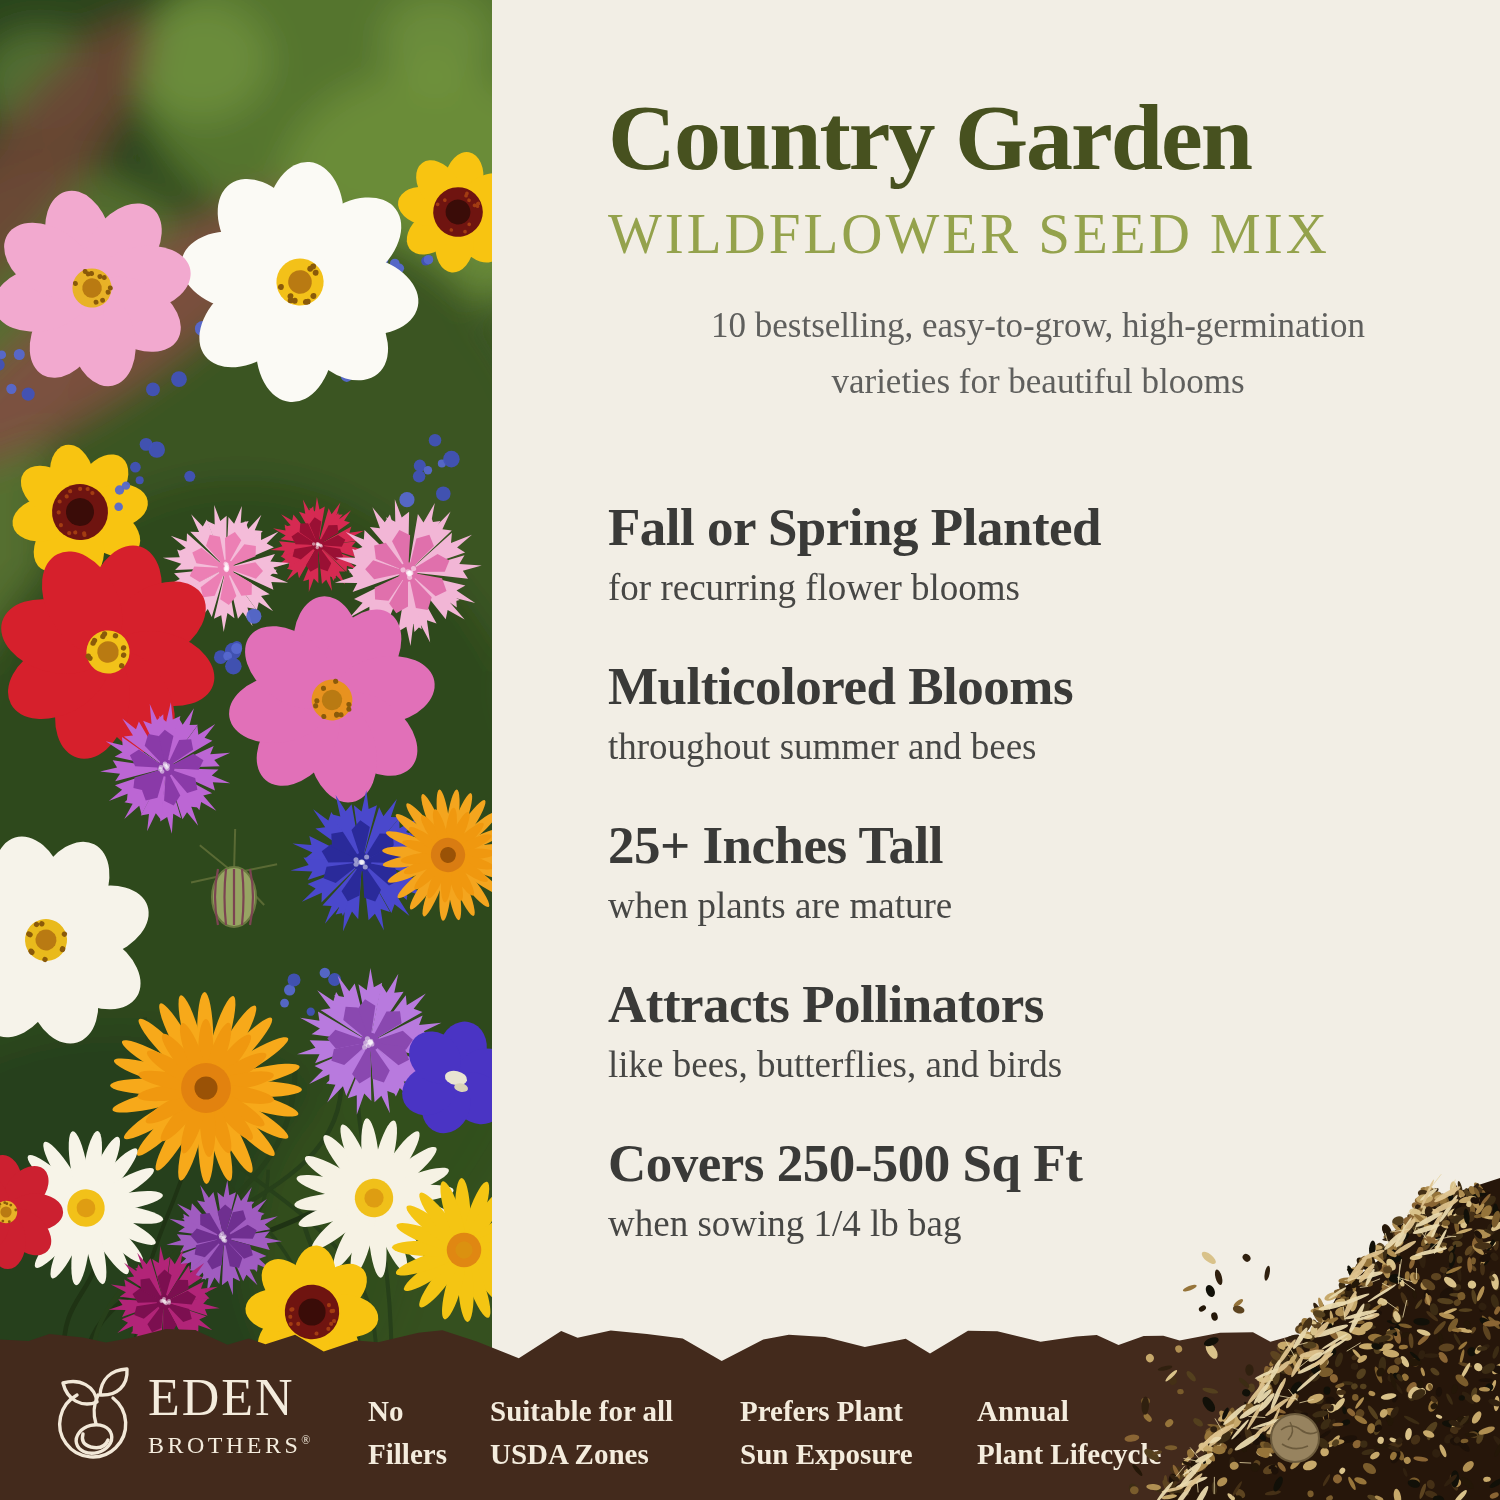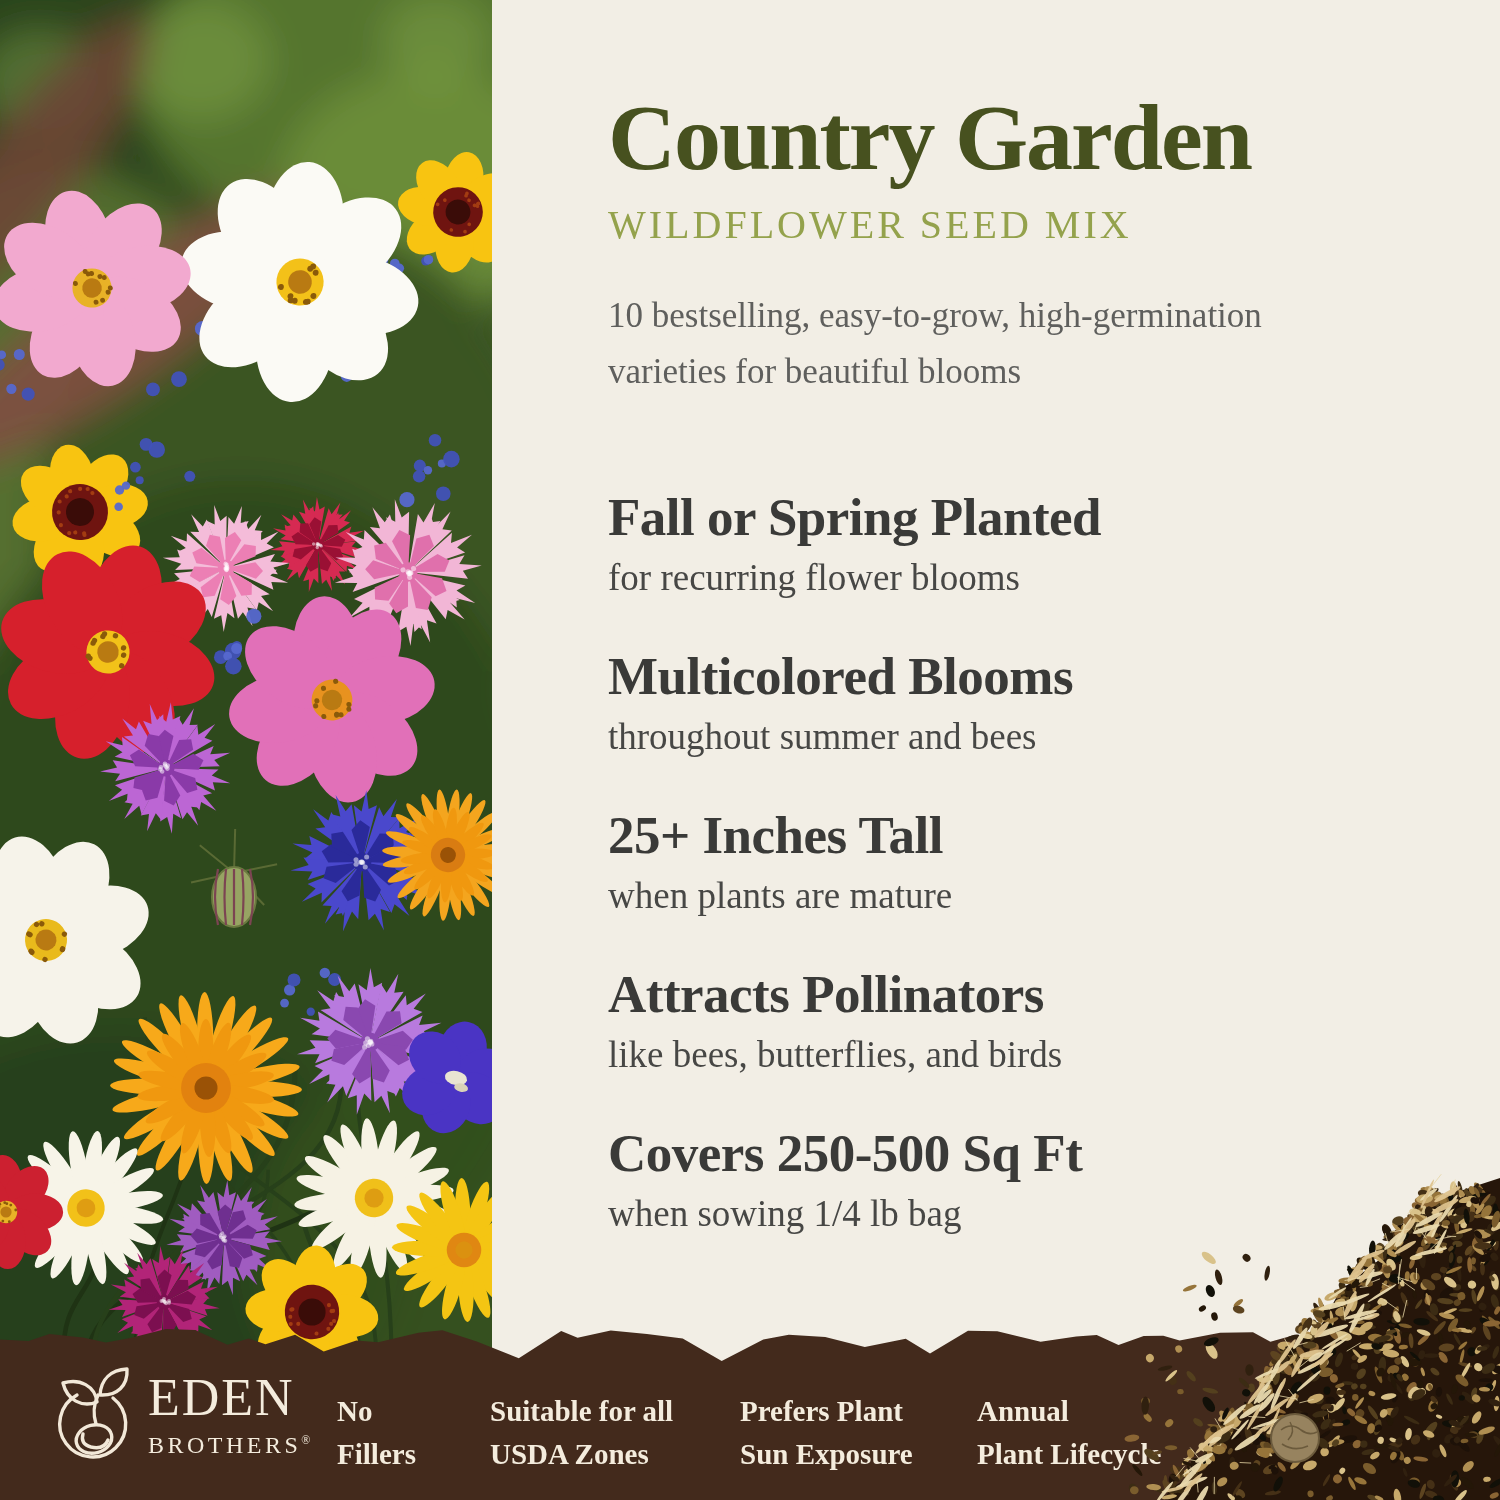--- a/index.html
+++ b/index.html
@@ -11,43 +11,43 @@
   }
   
   #photo-svg{position:absolute;left:0;top:0;display:block;}
   
   .content{position:absolute;left:608px;top:88px;width:860px;}
   .title{
     margin:0;font-size:94px;font-weight:bold;letter-spacing:-2px;line-height:1.05;
     color:var(--title-green,#47511f);white-space:nowrap;
   }
   .subtitle{
-    margin:14px 0 0 0;font-size:40px;font-weight:normal;letter-spacing:3px;
+    margin:14px 0 0 0;font-size:57px;font-weight:normal;letter-spacing:3px;
     color:var(--subtitle-olive,#94a24c);white-space:nowrap;
   }
-  .description{margin-top:40px;font-size:35px;line-height:1.62;color:var(--description-gray,#5f5f5d);}
+  .description{margin-top:32px;font-size:35px;line-height:1.62;color:var(--description-gray,#5f5f5d);text-align:center;}
   .desc-line{white-space:nowrap;}
   .features{margin-top:86px;}
   .feature{margin-bottom:47px;}
   .feature-heading{
     margin:0 0 9px 0;font-size:53px;font-weight:bold;letter-spacing:-0.5px;
     color:var(--feature-heading,#3a3a38);white-space:nowrap;
   }
   .feature-detail{margin:0;font-size:37px;color:var(--feature-detail,#474745);white-space:nowrap;}
   
   #tear-svg{position:absolute;left:0;top:1300px;display:block;}
   .footer-content{position:absolute;left:0;top:1300px;width:1500px;height:200px;}
   .brand{position:absolute;left:50px;top:62px;display:flex;align-items:center;}
   .brand-text{margin-left:14px;color:var(--footer-text,#f4ecdd);}
   .brand-line1{font-size:52px;letter-spacing:2px;line-height:1;font-weight:normal;}
   .brand-line2{font-size:24px;letter-spacing:3.5px;line-height:1;margin-top:9px;font-weight:normal;}
   .brand-reg{font-size:12px;vertical-align:super;}
   .badge{position:absolute;top:90px;color:var(--footer-text,#f4ecdd);
     font-size:29px;font-weight:bold;line-height:1.48;white-space:nowrap;}
-  .badge-1{left:337px;}
+  .badge-1{left:368px;}
   .badge-2{left:490px;}
   .badge-3{left:740px;}
   .badge-4{left:977px;}
   #seeds-svg{position:absolute;left:1060px;top:1160px;display:block;}
 </style>
 </head>
 <body>
 
 <div class="stage">
 

